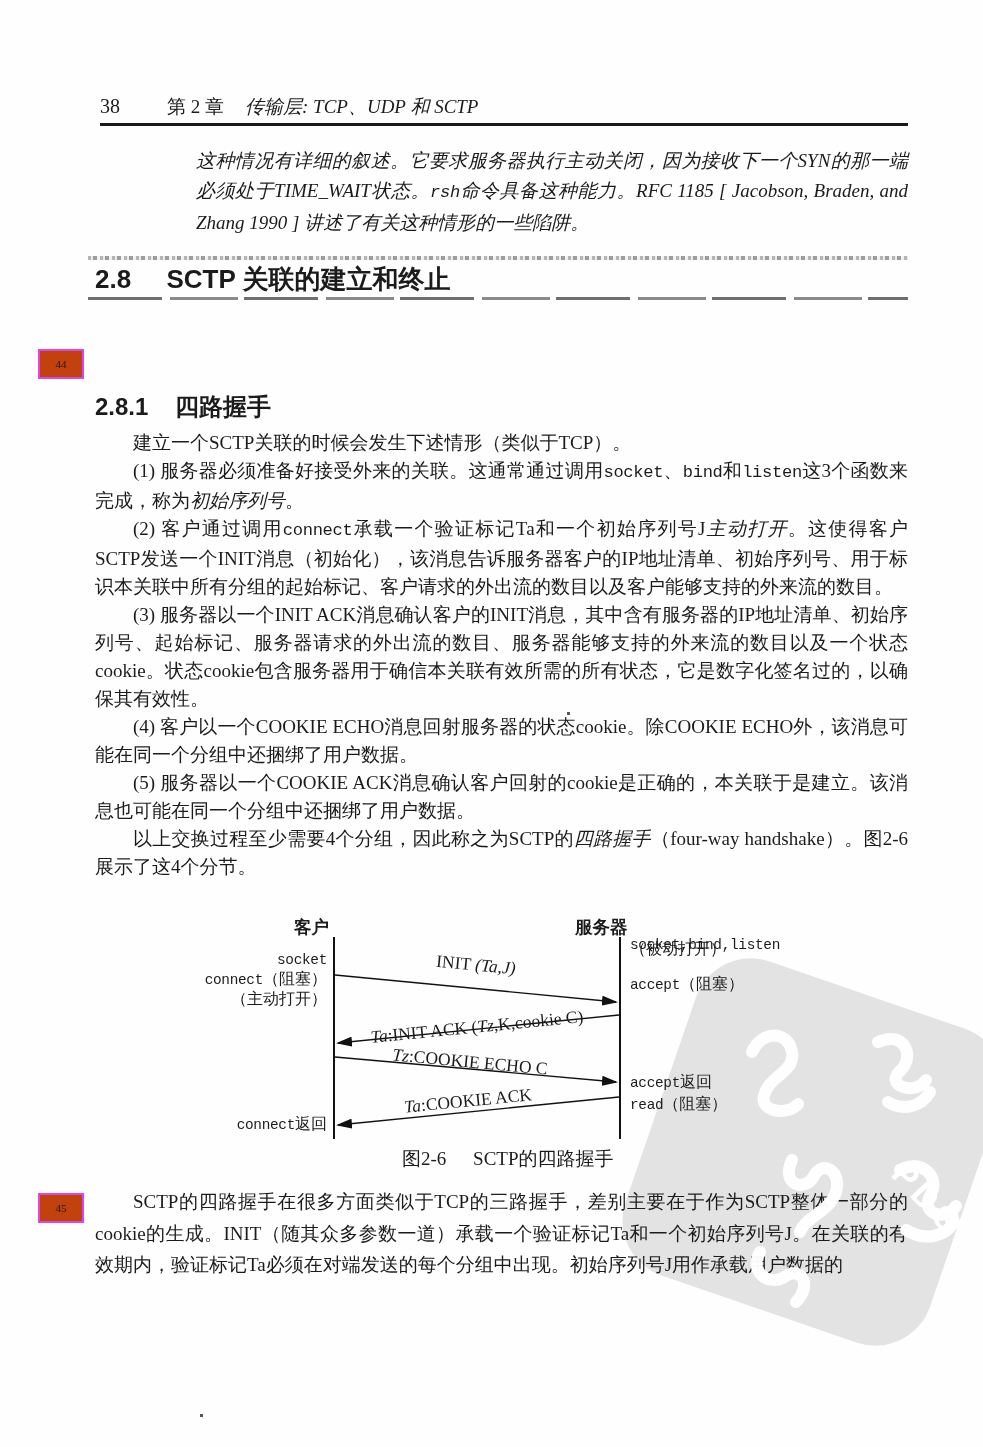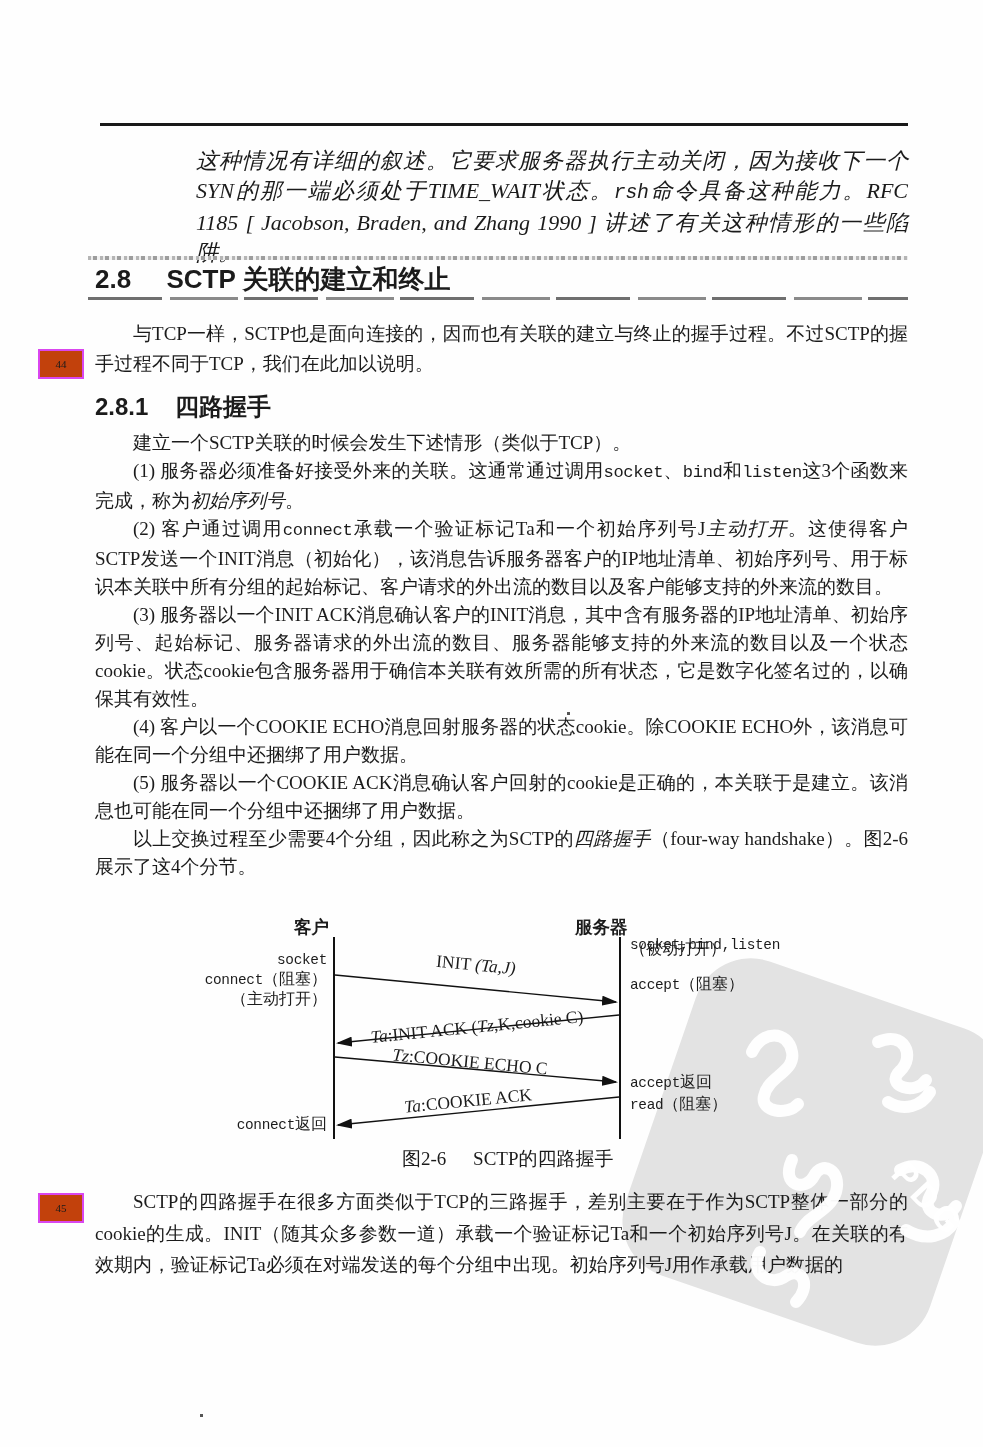--- a/index.html
+++ b/index.html
@@ -14,21 +14,21 @@
 
   
   #pageheader{left:100px; top:94px; width:810px; font-size:20px; white-space:nowrap;}
   #pageheader .pageno{display:inline-block; width:62px; font-size:20px;}
   #pageheader .chap{font-size:19px; margin-right:16px;}
   #pageheader .chap-title{font-size:19px; font-style:italic;}
   #header-rule{left:100px; top:123px; width:808px; height:3px; background:#191919;}
 
   
   #note{left:196px; top:146px; width:712px; margin:0;
-        font-size:22px; line-height:30px; text-align:justify; font-style:italic;}
+        font-size:19px; line-height:30px; text-align:justify; font-style:italic;}
 
   
   #sec-speckle{left:88px; top:256px; width:820px; height:4px;
     background:repeating-linear-gradient(90deg,#b5b5b5 0 3px,#ececec 3px 5px,#9d9d9d 5px 9px,#f2f2f2 9px 12px);}
   #sec-heading{left:95px; top:264px; width:813px; font-family:"Liberation Sans",sans-serif;
     font-weight:bold; font-size:26px; line-height:30px;}
   #sec-heading .num{margin-right:28px;}
   #sec-rule{left:88px; top:297px; width:820px; height:3px;
     background:repeating-linear-gradient(90deg,#6f6f6f 0 74px,#fdfdfd 74px 82px,#8a8a8a 82px 150px,#fdfdfd 150px 156px);}
 
@@ -76,32 +76,36 @@
     letter-spacing:5px; transform:rotate(47deg);}
   .speck{position:absolute; background:#555; width:3px; height:3px; z-index:1;}
 </style>
 </head>
 <body>
 
 <div id="page">
 
   <div id="wm-blob" class="layer"></div>
 
+  <div id="pageheader" class="layer">
+    <span class="pageno">38</span>
+    <span class="chap">第 2 章</span>
+    <span class="chap-title">传输层: TCP、UDP 和 SCTP</span>
+  </div>
   <div id="header-rule" class="layer"></div>
 
   <p id="note" class="layer"><span>这种情况有详细的叙述。它要求服务器执行主动关闭，因为接收下一个SYN的那一端必须处于TIME_WAIT状态。</span><span class="seg-m">rsh</span><span>命令具备这种能力。RFC 1185 [ Jacobson, Braden, and Zhang 1990 ] 讲述了有关这种情形的一些陷阱。</span></p>
 
   <div id="sec-speckle" class="layer"></div>
   <div id="sec-heading" class="layer">
     <span class="num">2.8</span>
     <span>SCTP 关联的建立和终止</span>
   </div>
   <div id="sec-rule" class="layer"></div>
 
-  <p id="intro" class="layer bodytext"><span>与TCP一样，SCTP也是面向连接的，因而也有关联的建立与终止的握手过程。不过SCTP的握手过程不同于TCP，我们在此加以说明。</span></p>
   <div id="m44" class="layer margin-box">44</div>
 
   <div id="subsec" class="layer">
     <span class="num">2.8.1</span>
     <span>四路握手</span>
   </div>
 
   <div id="paras" class="layer bodytext">
     <p><span>建立一个SCTP关联的时候会发生下述情形（类似于TCP）。</span></p>
     <p><span>(1) 服务器必须准备好接受外来的关联。这通常通过调用</span><span class="seg-m">socket</span><span>、</span><span class="seg-m">bind</span><span>和</span><span class="seg-m">listen</span><span>这3个函数来完成，称为</span><span class="seg-i">初始序列号</span><span>。</span></p>

